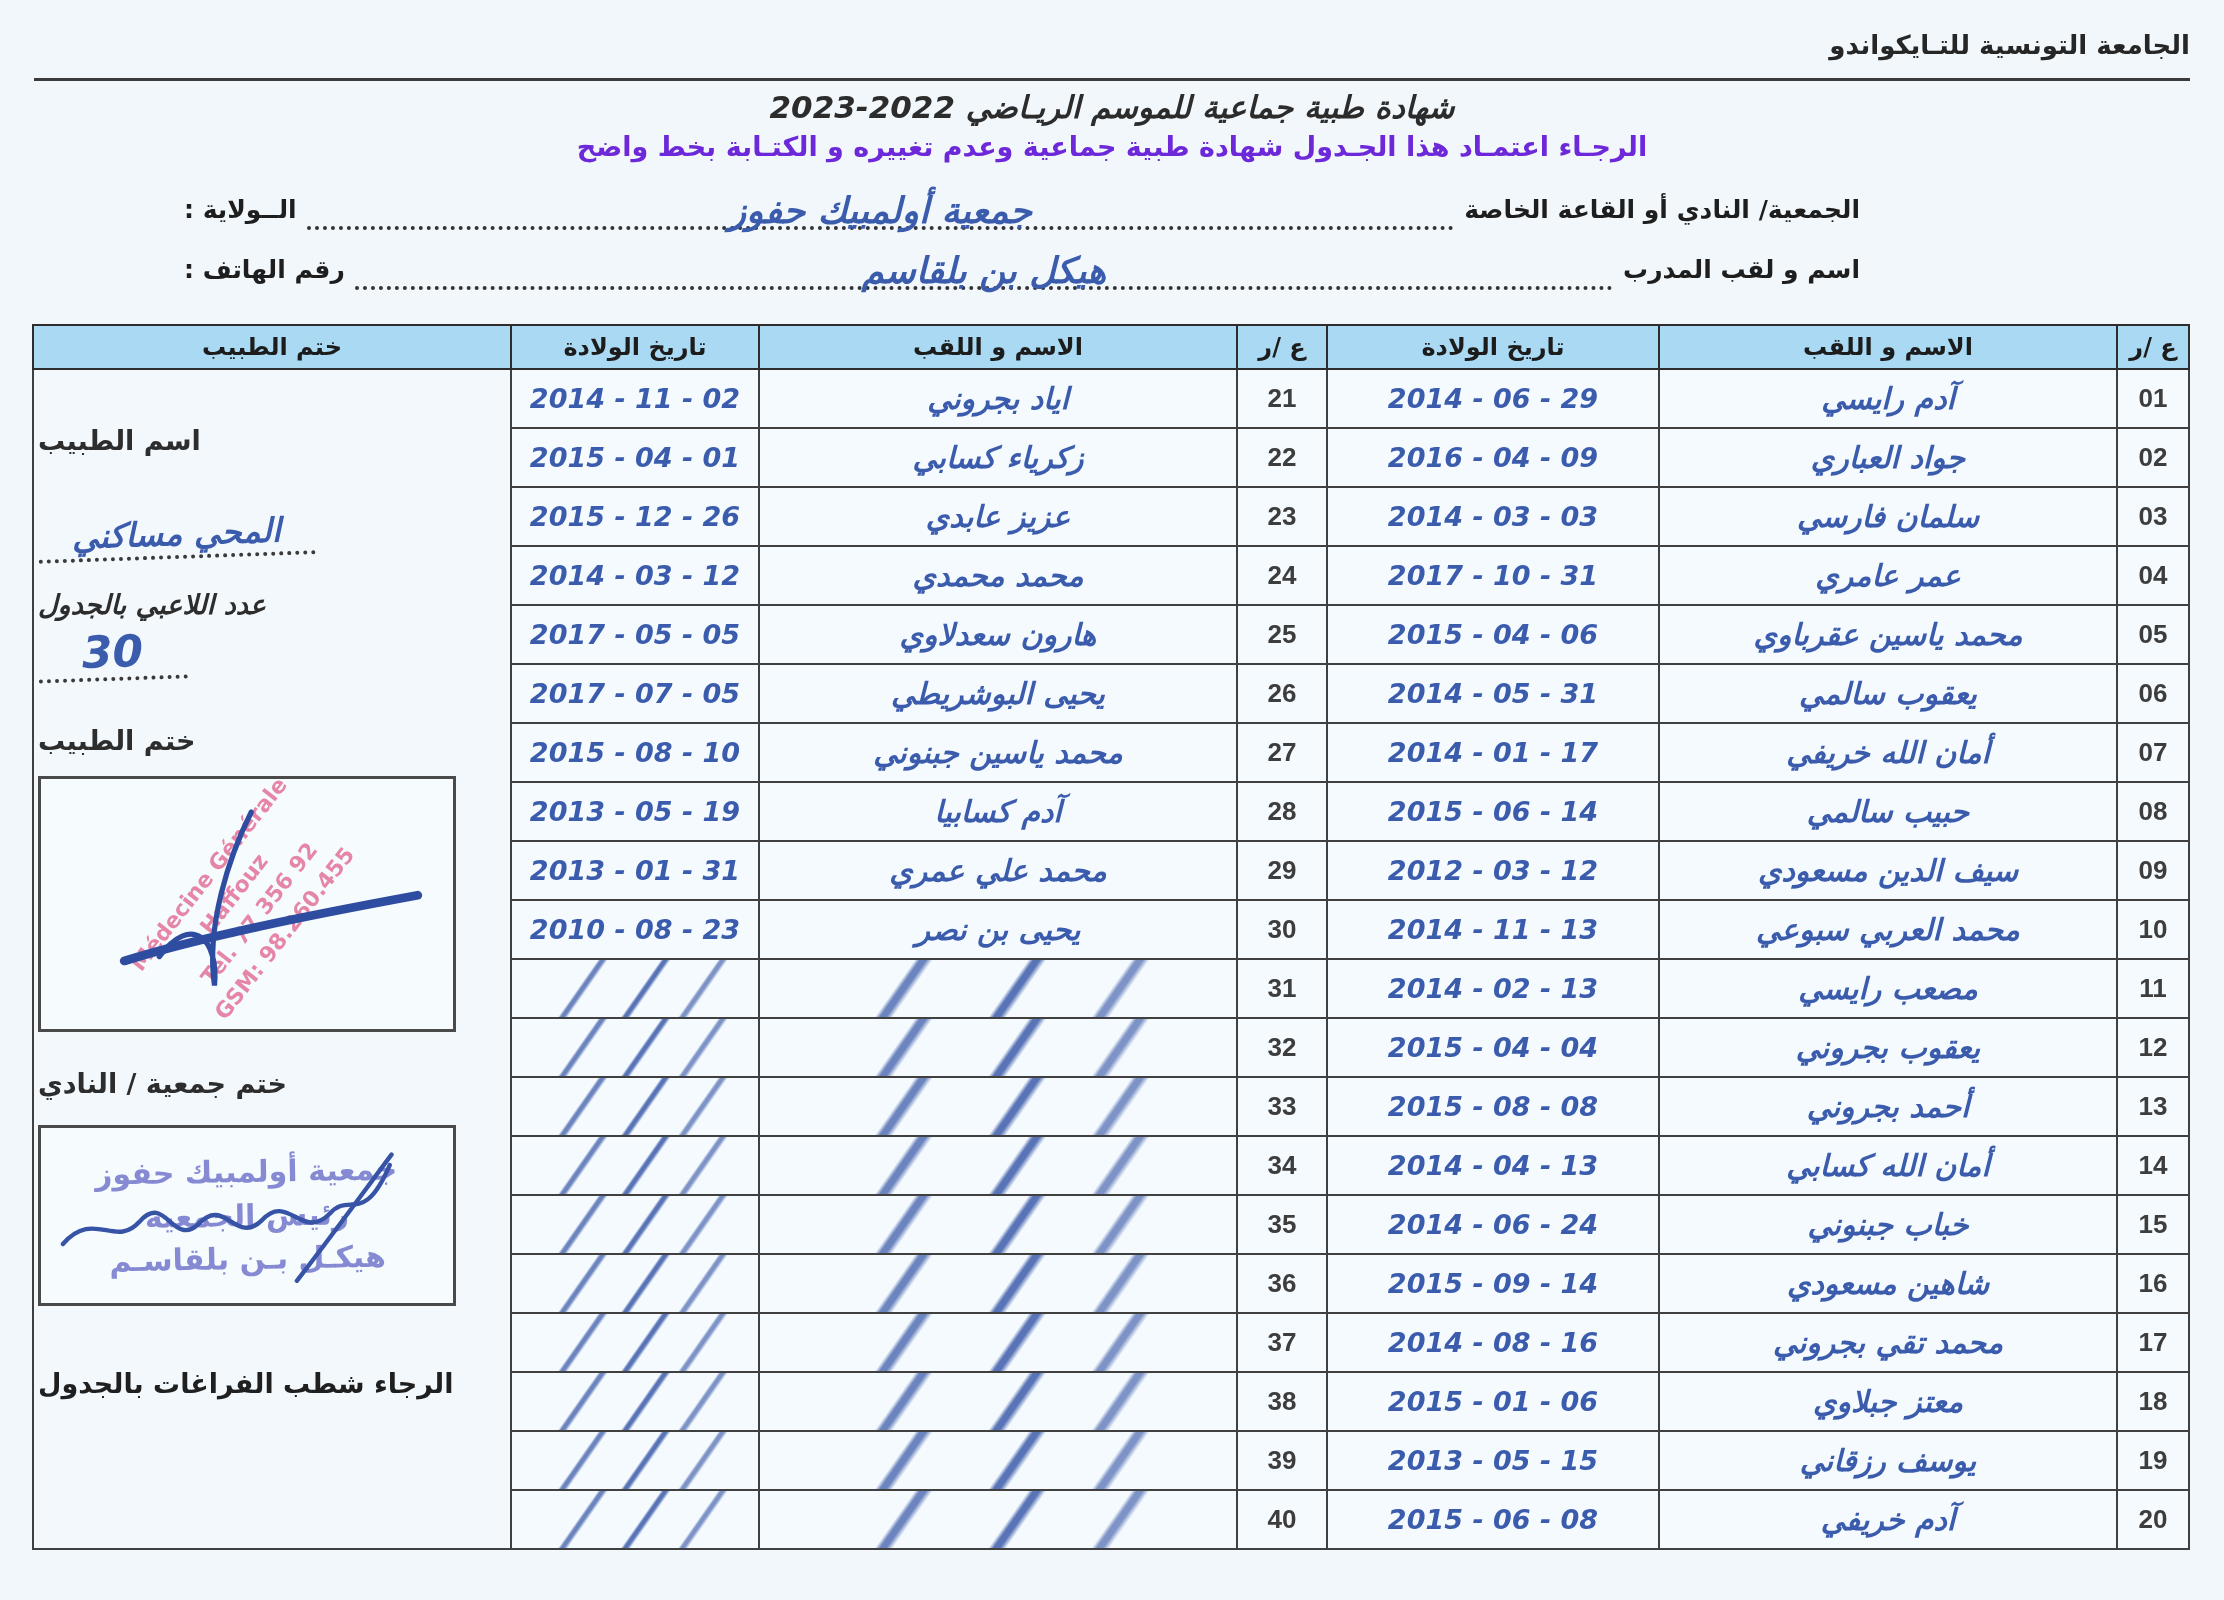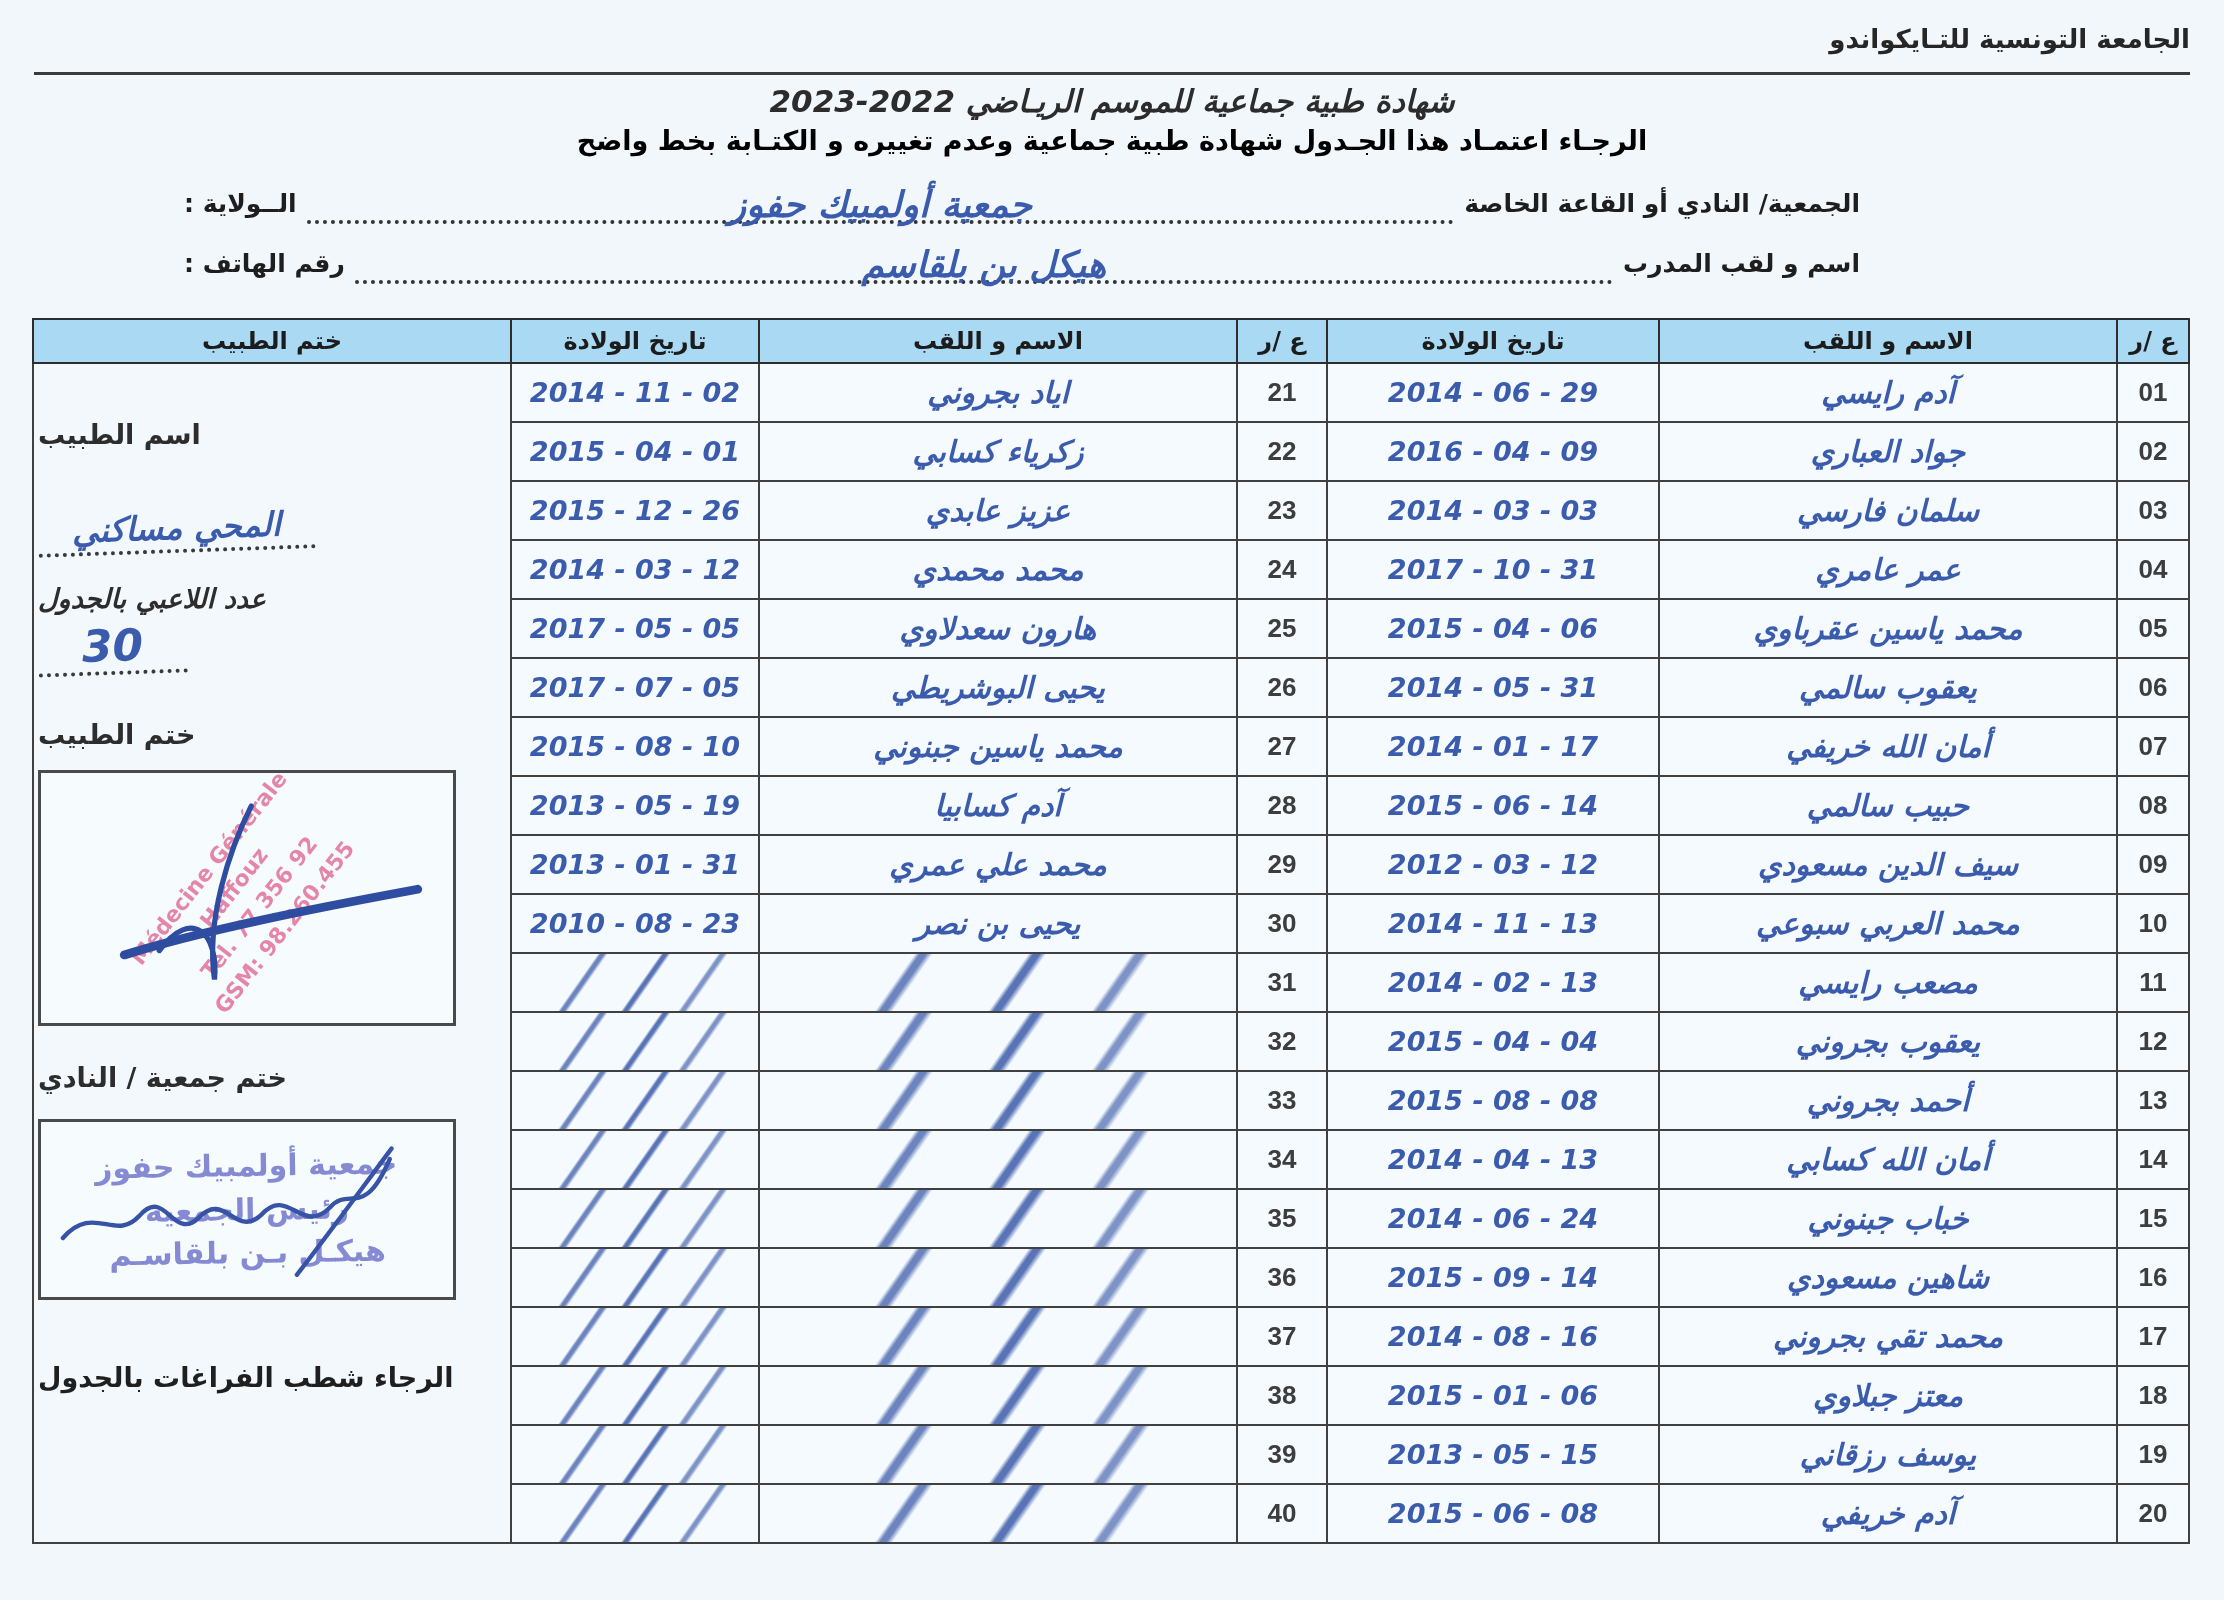--- a/index.html
+++ b/index.html
@@ -1,25 +1,25 @@
 <!DOCTYPE html>
 <html lang="ar" dir="rtl"><head>
 <meta charset="utf-8">
 <style>
   html,body{margin:0;padding:0;background:#d9e2e8;}
   .page{
     width:2224px;height:1600px;box-sizing:border-box;position:relative;overflow:hidden;
     background:#f1f7fb;color:#222;direction:rtl;
     font-family:"DejaVu Sans",sans-serif;
-    padding:12px 34px;
+    padding:18px 34px;
   }
   .federation{font-size:26px;font-weight:bold;color:#262626;margin-top:12px;}
   .top-rule{border:0;border-top:3px solid #3b3b3b;margin:18px 0 4px;}
   .title{text-align:center;font-size:31px;font-weight:bold;font-style:italic;color:#2c2c2c;margin-top:8px;}
-  .notice{text-align:center;font-size:27px;font-weight:bold;color:#000000;margin-top:6px;}
+  .notice{text-align:center;font-size:27px;font-weight:bold;color:#6d28d9;margin-top:6px;}
   .ltr{direction:ltr;unicode-bidi:isolate;display:inline-block;}
   .form{margin:8px 330px 0 150px;font-size:25px;font-weight:bold;color:#1e1e1e;}
   .form-line{display:flex;align-items:flex-end;height:60px;gap:10px;}
   .form-line .lbl{white-space:nowrap;padding-bottom:6px;}
   .fill{flex:1;border-bottom:4px dotted #333;text-align:center;line-height:0.8;}
   .fill.fixed1{flex:0 0 470px;}
   .fill.fixed2{flex:0 0 540px;}
   .hand{font-style:italic;color:#3b5cad;font-weight:bold;}
   .form .hand{font-size:36px;}
   

